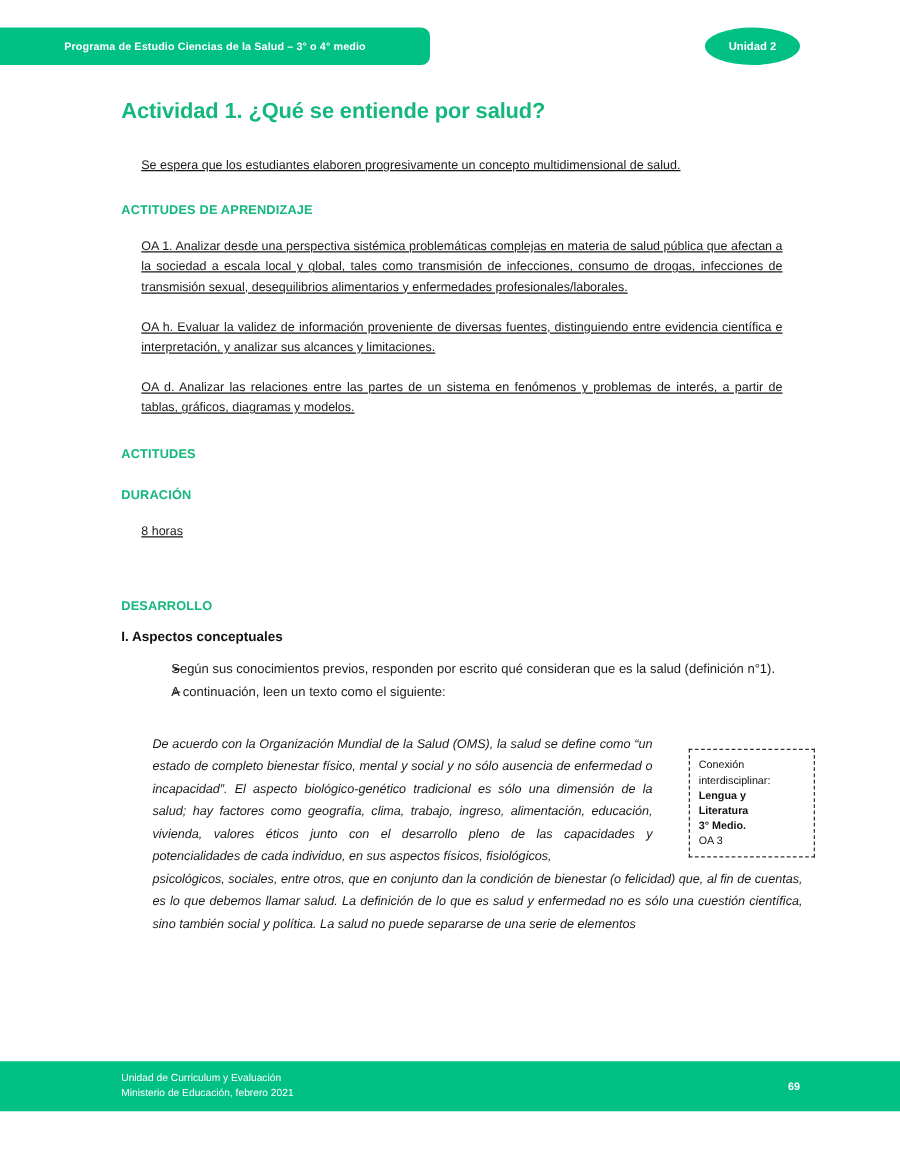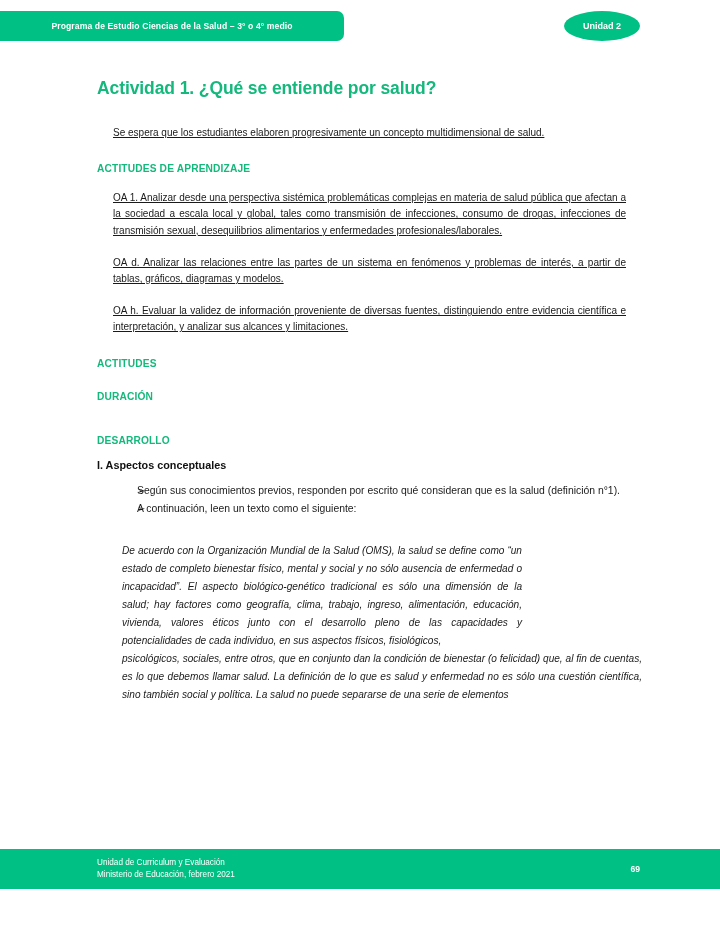--- a/index.html
+++ b/index.html
@@ -13,21 +13,21 @@
     height: 932px;
     position: relative;
     font-family: "Liberation Sans", sans-serif;
     color: #1a1a1a;
     overflow: hidden;
   }
 
   
   .header {
     position: absolute;
-    top: 11px;
+    top: 22px;
     left: 0;
     width: 100%;
     height: 30px;
   }
   .header-banner {
     position: absolute;
     left: -12px;
     top: 0;
     width: 356px;
     height: 30px;
@@ -208,26 +208,27 @@
 </div>
 
 <div class="content">
 
   <h1 class="page-title">Actividad 1. ¿Qué se entiende por salud?</h1>
 
   <p class="body-text">Se espera que los estudiantes elaboren progresivamente un concepto multidimensional de salud.</p>
 
   <div class="section-head spaced">ACTITUDES DE APRENDIZAJE</div>
   <p class="body-text">OA 1. Analizar desde una perspectiva sistémica problemáticas complejas en materia de salud pública que afectan a la sociedad a escala local y global, tales como transmisión de infecciones, consumo de drogas, infecciones de transmisión sexual, desequilibrios alimentarios y enfermedades profesionales/laborales.</p>
+  <p class="body-text">OA h. Evaluar la validez de información proveniente de diversas fuentes, distinguiendo entre evidencia científica e interpretación, y analizar sus alcances y limitaciones.</p>
   <p class="body-text">OA d. Analizar las relaciones entre las partes de un sistema en fenómenos y problemas de interés, a partir de tablas, gráficos, diagramas y modelos.</p>
-  <p class="body-text">OA h. Evaluar la validez de información proveniente de diversas fuentes, distinguiendo entre evidencia científica e interpretación, y analizar sus alcances y limitaciones.</p>
 
   <div class="section-head spaced">ACTITUDES</div>
 
   <div class="section-head spaced">DURACIÓN</div>
+  <p class="body-text">8 horas</p>
 
   <div class="gap-lg"></div>
 
   <div class="section-head">DESARROLLO</div>
   <div class="subhead">I. Aspectos conceptuales</div>
 
   <ul class="bullets">
     <li>
       <span class="bullet-glyph">➢</span>
       <span class="bullet-text">Según sus conocimientos previos, responden por escrito qué consideran que es la salud (definición n°1).</span>
@@ -235,20 +236,28 @@
     <li>
       <span class="bullet-glyph">➢</span>
       <span class="bullet-text">A continuación, leen un texto como el siguiente:</span>
     </li>
   </ul>
 
   <div class="quote-zone">
     <p class="quote-text quote-narrow">De acuerdo con la Organización Mundial de la Salud (OMS), la salud se define como “un estado de completo bienestar físico, mental y social y no sólo ausencia de enfermedad o incapacidad”. El aspecto biológico-genético tradicional es sólo una dimensión de la salud; hay factores como geografía, clima, trabajo, ingreso, alimentación, educación, vivienda, valores éticos junto con el desarrollo pleno de las capacidades y potencialidades de cada individuo, en sus aspectos físicos, fisiológicos,</p>
     <p class="quote-text quote-wide">psicológicos, sociales, entre otros, que en conjunto dan la condición de bienestar (o felicidad) que, al fin de cuentas, es lo que debemos llamar salud. La definición de lo que es salud y enfermedad no es sólo una cuestión científica, sino también social y política. La salud no puede separarse de una serie de elementos</p>
 
+    <div class="connection-box">
+      <div>Conexión</div>
+      <div>interdisciplinar:</div>
+      <div class="cb-bold">Lengua y</div>
+      <div class="cb-bold">Literatura</div>
+      <div class="cb-bold">3° Medio.</div>
+      <div>OA 3</div>
+    </div>
   </div>
 
 </div>
 
 <div class="footer">
   <div class="footer-left">
     <div>Unidad de Curriculum y Evaluación</div>
     <div>Ministerio de Educación, febrero 2021</div>
   </div>
   <div class="footer-page">69</div>

